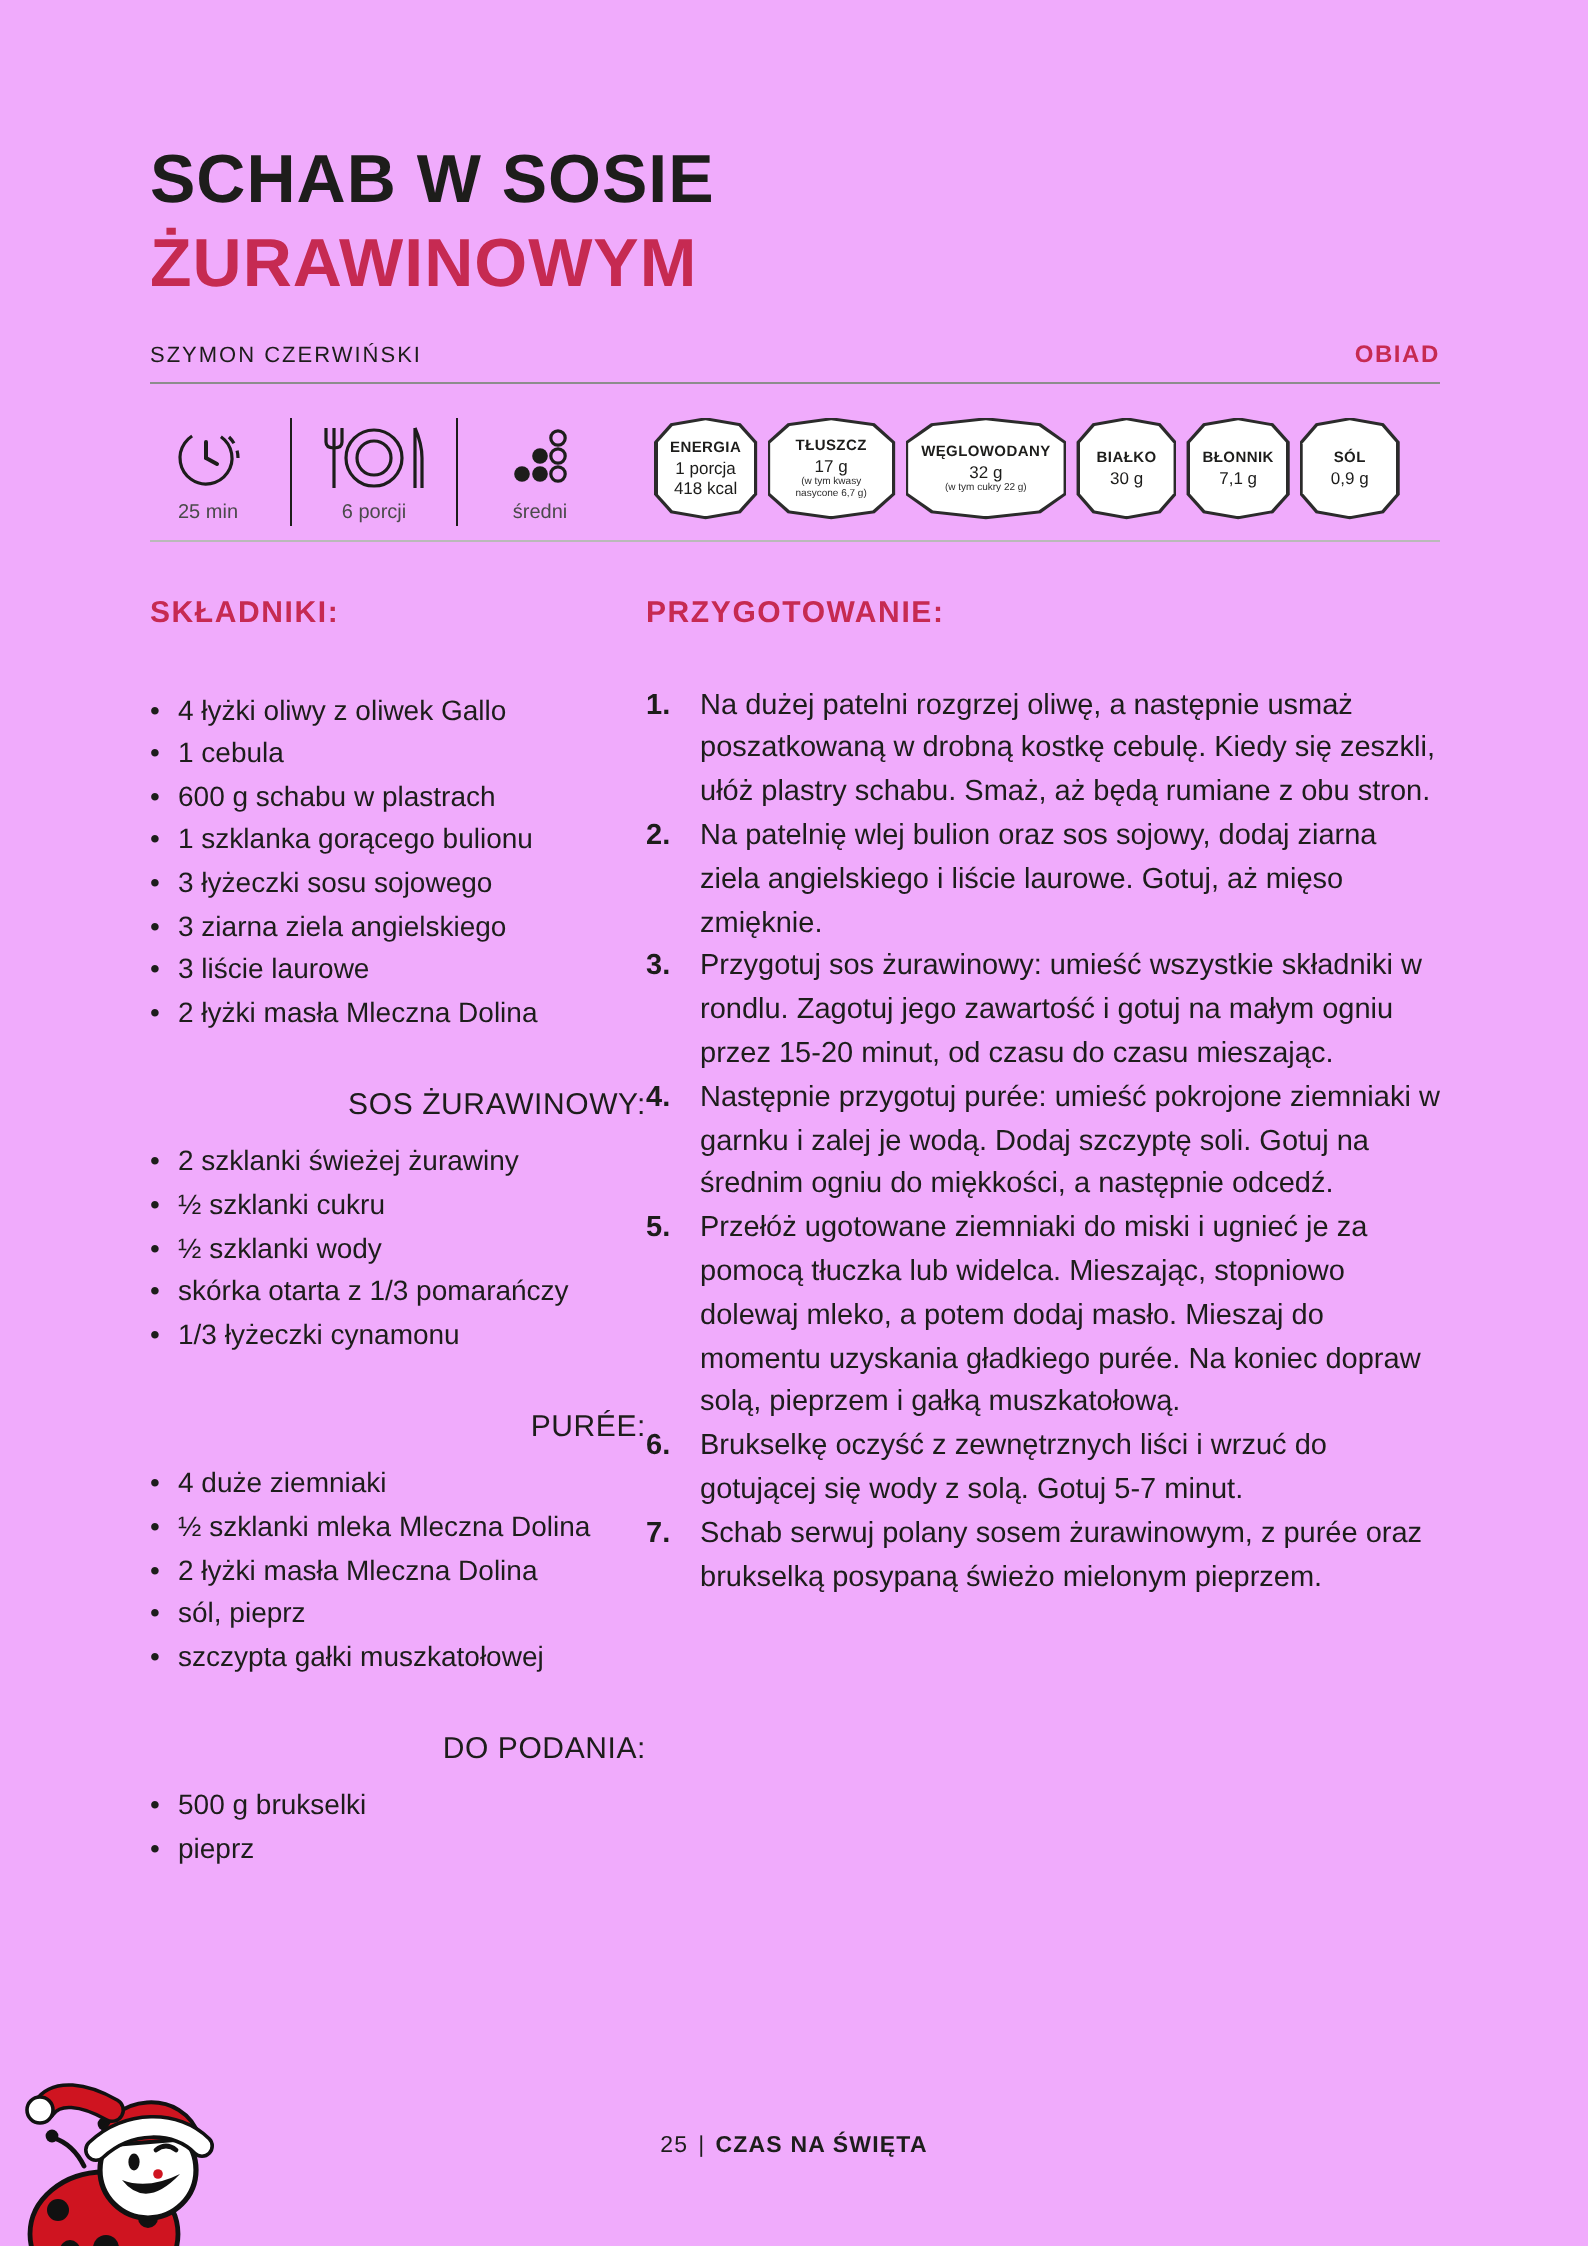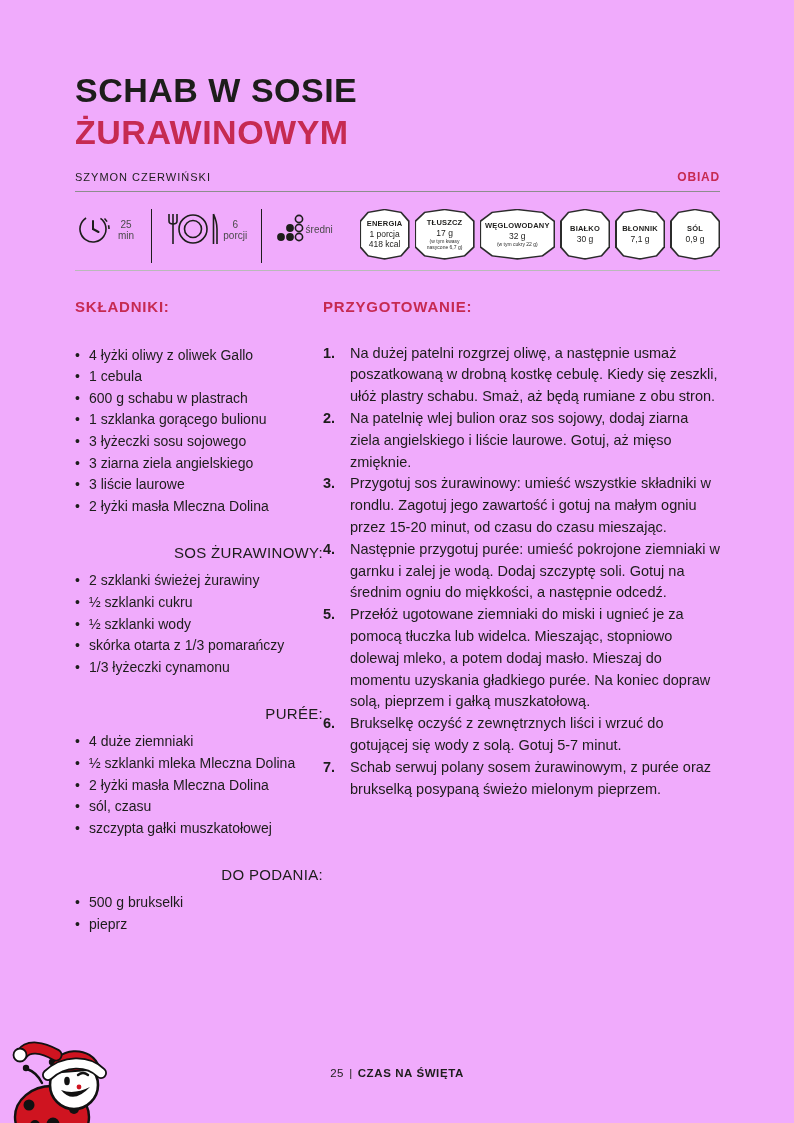--- a/index.html
+++ b/index.html
@@ -16,21 +16,21 @@
   .title-line { font-size:34px; font-weight:800; letter-spacing:.5px; line-height:1.23; }
   .title-line.accent { color:var(--accent); }
   .byline-row { margin-top:16px; display:flex; justify-content:space-between; align-items:baseline; }
   .author { font-size:11px; letter-spacing:1px; }
   .category { font-size:12px; font-weight:700; letter-spacing:.8px; color:var(--accent); }
   .rule { border:none; border-top:1px solid #8d8d8d; margin-top:7px; }
   .rule.light { border-top-color:#b9b9b9; }
 
   
   .meta-row { margin-top:17px; display:flex; align-items:flex-start; }
-  .meta-cell { display:flex; flex-direction:row; align-items:center; min-width:58px;text-align:center; }
+  .meta-cell { display:flex; flex-direction:column; align-items:center; min-width:58px; }
   .meta-icon { height:40px; display:flex; align-items:center; justify-content:center; }
   .meta-label { font-size:10px; color:#4a4a4a; margin-top:2px; }
   .meta-sep { width:1px; height:54px; background:#1d1d1b; margin:0 12px; }
   svg .ln { stroke:#1d1d1b; stroke-width:2; fill:none; stroke-linecap:round; }
   svg .thin { stroke:#1d1d1b; stroke-width:1.6; fill:none; }
 
   
   .nutrition { display:flex; gap:5px; margin-left:28px; align-items:flex-start; }
   .badge { position:relative; height:51px; min-width:50px; padding:3px 8px;
     display:flex; flex-direction:column; align-items:center; justify-content:center; }
@@ -188,21 +188,21 @@
             </ul>
         </div>
 
         <div class="ing-group">
           <div class="ing-group-title">PURÉE:</div>
           <ul class="ing-list">
 
           <li>4 duże ziemniaki</li>
               <li>½ szklanki mleka Mleczna Dolina</li>
               <li>2 łyżki masła Mleczna Dolina</li>
-              <li>sól, czasu</li>
+              <li>sól, pieprz</li>
               <li>szczypta gałki muszkatołowej</li>
             </ul>
         </div>
 
         <div class="ing-group group-do-podania">
           <div class="ing-group-title">DO PODANIA:</div>
           <ul class="ing-list">
 
           <li>500 g brukselki</li>
               <li>pieprz</li>

